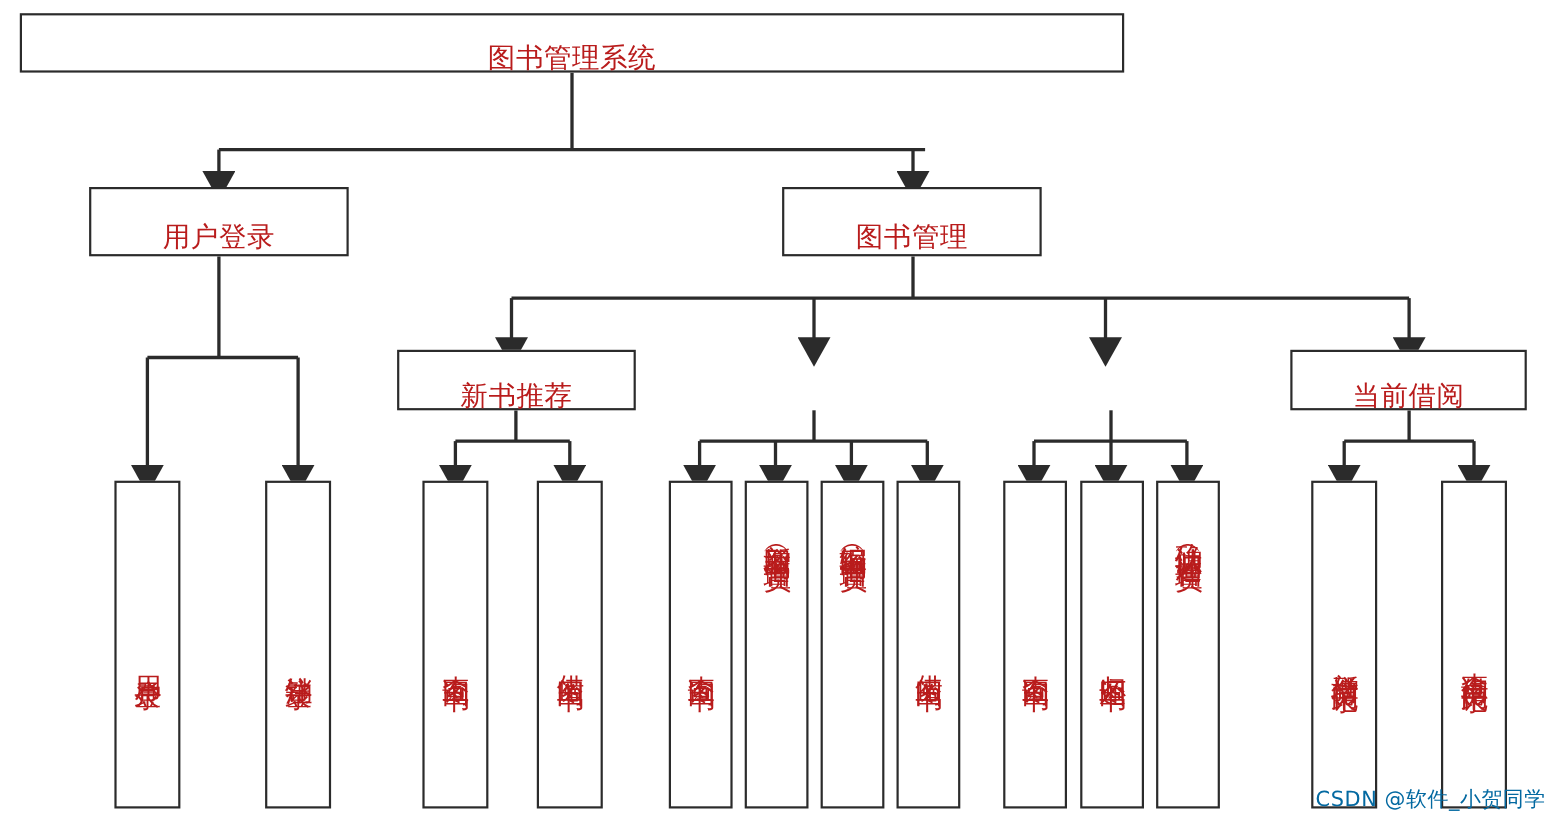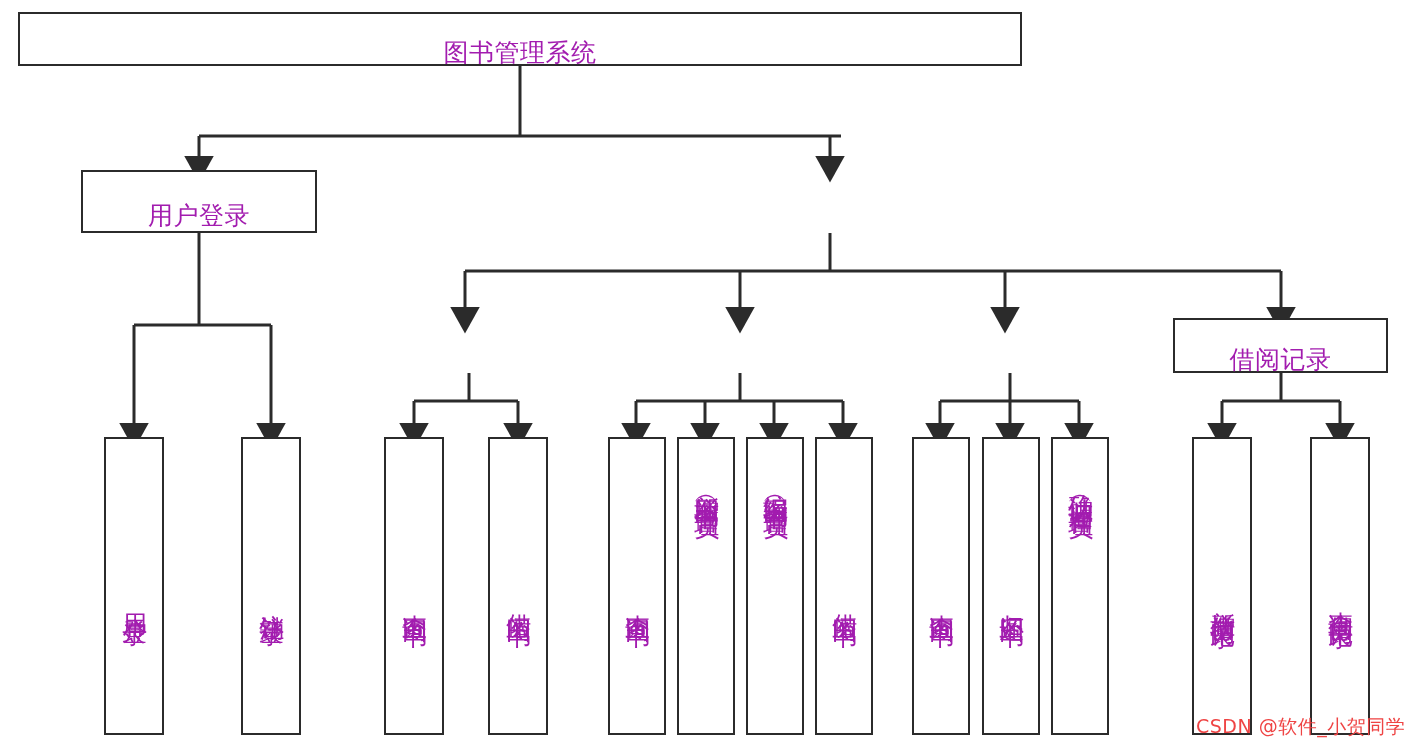--- a/index.html
+++ b/index.html
@@ -30,21 +30,21 @@
     position: absolute;
     box-sizing: border-box;
     background: #ffffff;
     border: 2px solid #2b2b2b;
     display: flex;
     align-items: center;
     justify-content: center;
     z-index: 2;
   }
   .node-label {
-    color: #a21caf;
+    color: #b91c1c;
     text-align: center;
     line-height: 1.18;
     white-space: nowrap;
     margin-top: 28px;
   }
   
   .node-h .node-label {
     font-size: 25px;
     letter-spacing: 0.5px;
   }
@@ -68,21 +68,21 @@
   
   .node-v.center-v {
     align-items: center;
     padding-top: 0;
   }
   #watermark {
     position: absolute;
     left: 1196px;
     top: 714px;
     font-size: 19px;
-    color: #ef4444;
+    color: #0369a1;
     letter-spacing: 0.5px;
     z-index: 5;
     white-space: nowrap;
     font-family: "DejaVu Sans", "Liberation Sans", sans-serif;
   }
 </style>
 </head>
 <body>
 
 <div id="diagram-root">
@@ -137,23 +137,29 @@
     </g>
   </svg>
 
   <div class="node node-h" id="node-root" style="left:18px; top:12px; width:1004px; height:54px;">
     <span class="node-label">图书管理系统</span>
   </div>
 
   <div class="node node-h" style="left:81px; top:170px; width:236px; height:63px;">
     <span class="node-label">用户登录</span>
   </div>
-
+  <div class="node node-h" style="left:711px; top:170px; width:236px; height:63px;">
+    <span class="node-label">图书管理</span>
+  </div>
+
+  <div class="node node-h" style="left:361px; top:318px; width:217px; height:55px;">
+    <span class="node-label">新书推荐</span>
+  </div>
   <div class="node node-h" style="left:1173px; top:318px; width:215px; height:55px;">
-    <span class="node-label">借阅记录</span>
+    <span class="node-label">当前借阅</span>
   </div>
 
   <div class="node node-v center-v" style="left:104px; top:437px; width:60px; height:298px;">
     <span class="node-label">用户登录</span>
   </div>
   <div class="node node-v center-v" style="left:241px; top:437px; width:60px; height:298px;">
     <span class="node-label">注销登录</span>
   </div>
 
   <div class="node node-v center-v" style="left:384px; top:437px; width:60px; height:298px;">

